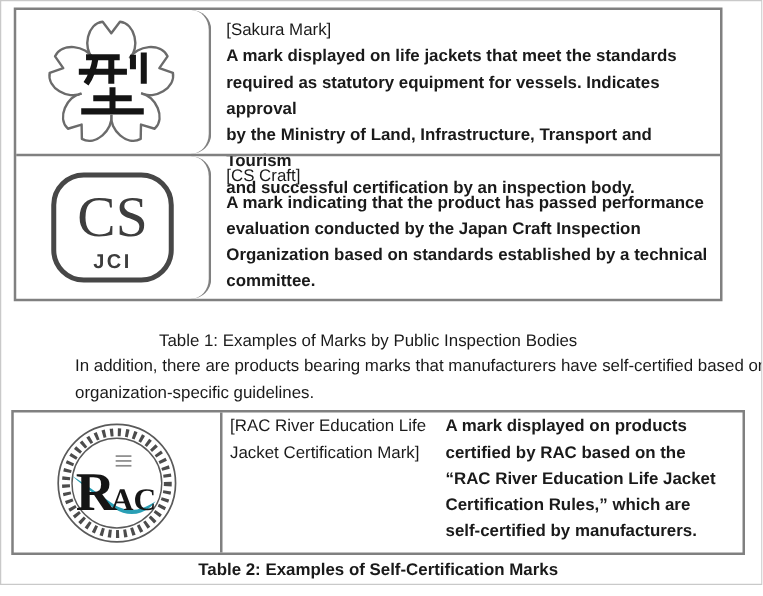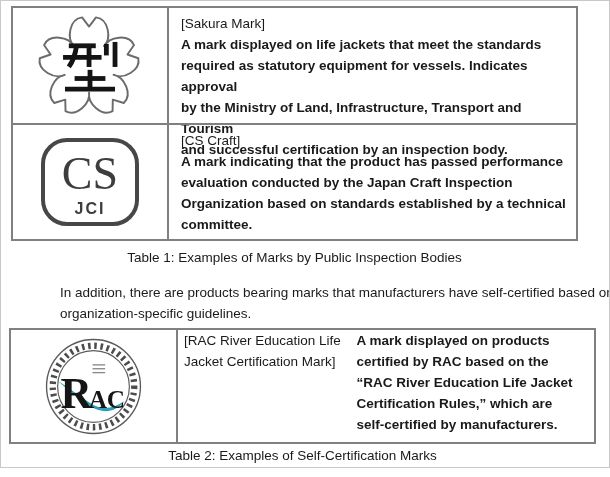--- a/index.html
+++ b/index.html
@@ -23,32 +23,32 @@
   .trow { display:flex; min-height:0; }
   .trow + .trow { border-top:2px solid #808080; }
   #table1 .trow-1 { height:115px; flex:none; }
   #table1 .trow-2 { flex:1; }
   #table2 .trow-1 { flex:1; }
   .cell-logo {
     box-sizing:border-box; flex:none;
     border-right:2px solid #808080;
     display:flex; align-items:center; justify-content:center;
   }
-  #table1 .cell-logo { width:156px; }
+  #table1 .cell-logo { width:156px;border-radius:16px; }
   #table2 .cell-logo { width:167px; }
   .cell-text { flex:1; padding:5px 8px 0 12px; }
   #table2 .cell-text {
     padding-top:0; padding-left:6px;
     display:flex; flex-direction:row; justify-content:center;
   }
   .mark-title { white-space:pre-line; }
   .mark-desc  { white-space:pre-line;font-weight:bold; }
   .caption { position:absolute; text-align:center; white-space:pre-line; }
-  #caption1 { left:10px; top:246px; width:567px; }
-  #caption2 { left:8px;  top:444px; width:587px; }
+  #caption1 { left:10px; top:261px; width:567px; }
+  #caption2 { left:8px;  top:444px; width:587px;font-weight:bold; }
   #paragraph { position:absolute; left:11px; top:281px; width:600px; white-space:pre-line;margin-left:48px; }
   svg { display:block; }
 </style>
 </head>
 <body>
 
 <div class="page">
 
   <div class="tbl" id="table1">
 

